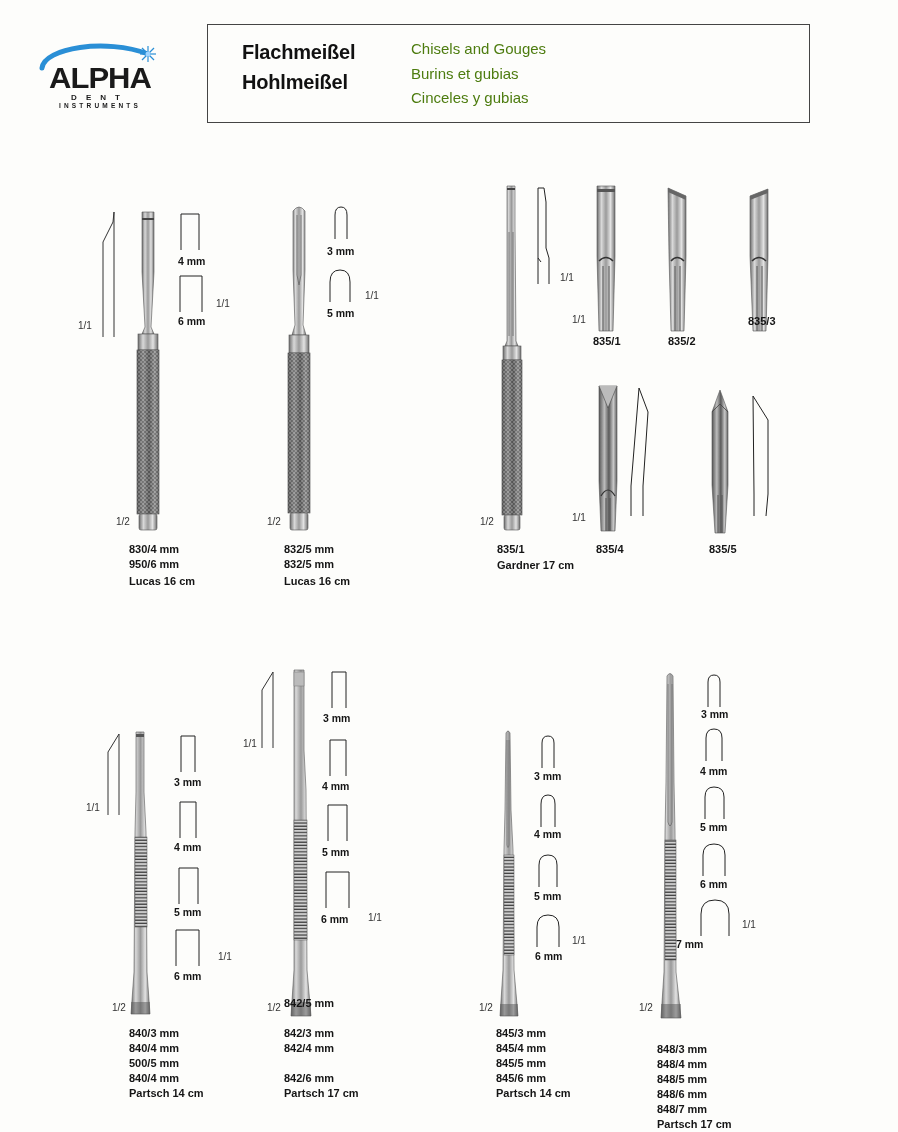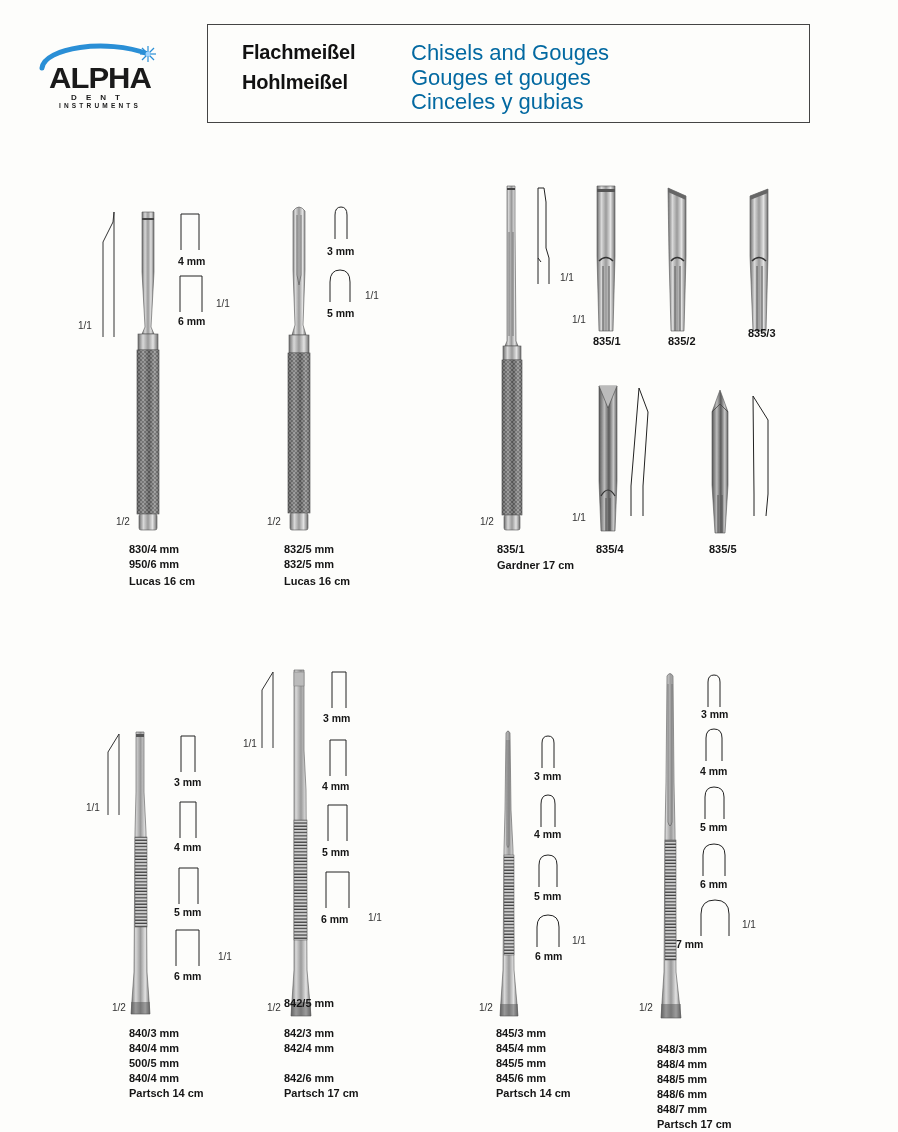--- a/index.html
+++ b/index.html
@@ -2,21 +2,21 @@
 <html><head>
 <meta charset="utf-8">
 <style>
   html, body { margin:0; padding:0; }
   body { width:898px; height:1132px; background:#fdfdfb; position:relative; overflow:hidden;
          font-family:"Liberation Sans", sans-serif; color:#111; }
   .abs { position:absolute; }
   .logo { left:36px; top:40px; width:125px; height:75px; }
   .title-box { left:207px; top:24px; width:603px; height:99px; border:1.5px solid #444; box-sizing:border-box; }
   .de-title { position:absolute; left:34px; font-size:20px; font-weight:bold; color:#111; letter-spacing:-0.2px; }
-  .tr-title { position:absolute; left:203px; font-size:22px; color:#0369a1; }
+  .tr-title { position:absolute; left:203px; font-size:15px; color:#4d7c0f; }
   .lbl { font-size:11px; font-weight:bold; color:#151515; line-height:15px; white-space:nowrap; }
   .mm { font-size:10.5px; font-weight:bold; color:#151515; white-space:nowrap; }
   .scale { font-size:10px; color:#333; white-space:nowrap; }
   svg { overflow:visible; }
 </style>
 </head>
 <body>
 
 <svg width="0" height="0" style="position:absolute">
   <defs>
@@ -58,21 +58,21 @@
   </svg>
   <div class="abs" style="left:4px;top:20px;width:120px;text-align:center;font-size:31px;font-weight:bold;letter-spacing:-1px;color:#1a1a1a;transform:scaleY(0.95);">ALPHA</div>
   <div class="abs" style="left:4px;top:53px;width:120px;text-align:center;font-size:8px;font-weight:bold;letter-spacing:9px;color:#1a1a1a;">DENT</div>
   <div class="abs" style="left:4px;top:62px;width:120px;text-align:center;font-size:6.5px;font-weight:bold;letter-spacing:3.2px;color:#1a1a1a;">INSTRUMENTS</div>
 </div>
 
 <div class="abs title-box">
   <div class="de-title" style="top:16px">Flachmeißel</div>
   <div class="de-title" style="top:46px">Hohlmeißel</div>
   <div class="tr-title" style="top:15px">Chisels and Gouges</div>
-  <div class="tr-title" style="top:40px">Gouges et gouges</div>
+  <div class="tr-title" style="top:40px">Burins et gubias</div>
   <div class="tr-title" style="top:64px">Cinceles y gubias</div>
 </div>
 
 <div class="abs" style="left:0;top:0;">
   <svg class="abs" style="left:100px;top:212px" width="20" height="125">
     <path d="M3 125 L3 30 L13 10 L14 0 L14 125" fill="none" stroke="#333" stroke-width="1"></path>
   </svg>
   <svg class="abs" style="left:133px;top:212px" width="30" height="320">
     <path d="M9 0 L21 0 L21 60 L18 115 L21 122 L9 122 L12 115 L9 60 Z" fill="url(#steel)" stroke="#555" stroke-width="0.6"></path>
     <rect x="9" y="6" width="12" height="2" fill="#444"></rect>
@@ -152,21 +152,21 @@
     <path d="M11 80 L11 145 M16 80 L16 145" stroke="#555" stroke-width="1"></path>
   </svg>
   <div class="abs lbl" style="left:668px;top:334px">835/2</div>
 
   <svg class="abs" style="left:746px;top:186px" width="30" height="145">
     <path d="M4 10 L22 3 L22 70 L20 145 L7 145 L4 70 Z" fill="url(#steel)" stroke="#555" stroke-width="0.6"></path>
     <path d="M4 10 L22 3 L22 7 L4 14 Z" fill="#666"></path>
     <path d="M6 75 Q13 68 20 75" fill="none" stroke="#333" stroke-width="1.5"></path>
     <path d="M11 80 L11 145 M16 80 L16 145" stroke="#555" stroke-width="1"></path>
   </svg>
-  <div class="abs lbl" style="left:748px;top:326px">835/3</div>
+  <div class="abs lbl" style="left:748px;top:314px">835/3</div>
 
   <svg class="abs" style="left:596px;top:386px" width="30" height="145">
     <path d="M3 0 L21 0 L21 95 L19 145 L5 145 L3 95 Z" fill="url(#steelDark)" stroke="#555" stroke-width="0.6"></path>
     <path d="M3 0 L12 22 L21 0" fill="#bbb" stroke="#444" stroke-width="0.6"></path>
     <path d="M5 110 Q12 98 19 110" fill="none" stroke="#333" stroke-width="1.2"></path>
     <path d="M10 112 L10 145 M14 112 L14 145" stroke="#555" stroke-width="1"></path>
   </svg>
   <div class="abs lbl" style="left:596px;top:542px">835/4</div>
   <svg class="abs" style="left:630px;top:386px" width="26" height="135">
     <path d="M1 130 L1 100 L9 2 L18 26 L13 100 L13 130" fill="none" stroke="#222" stroke-width="1"></path>

